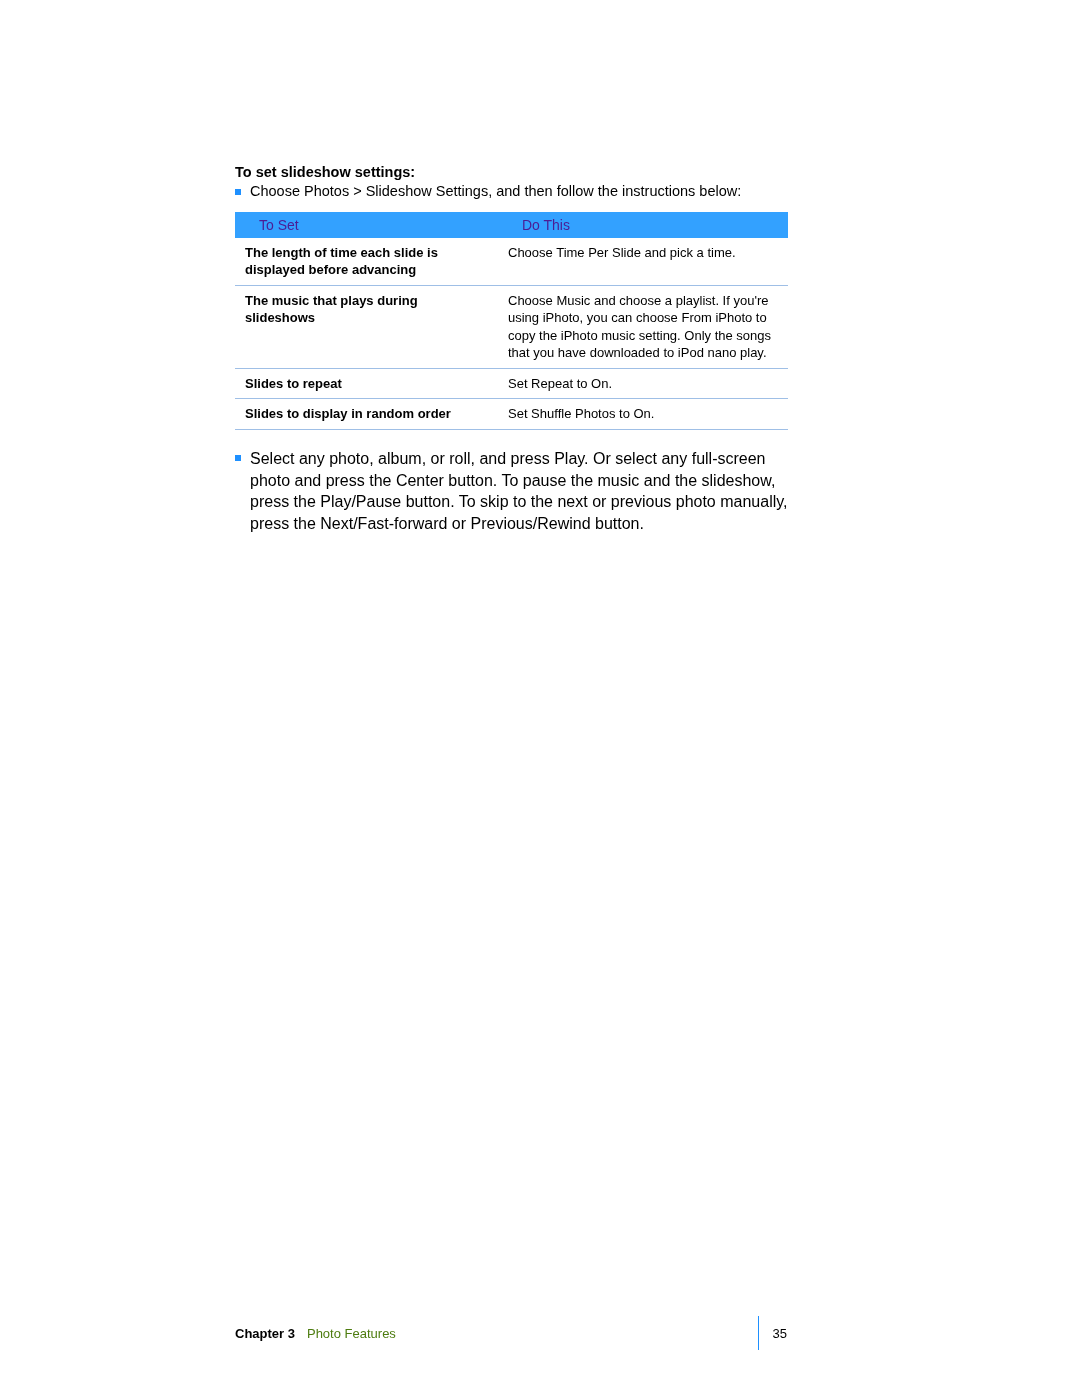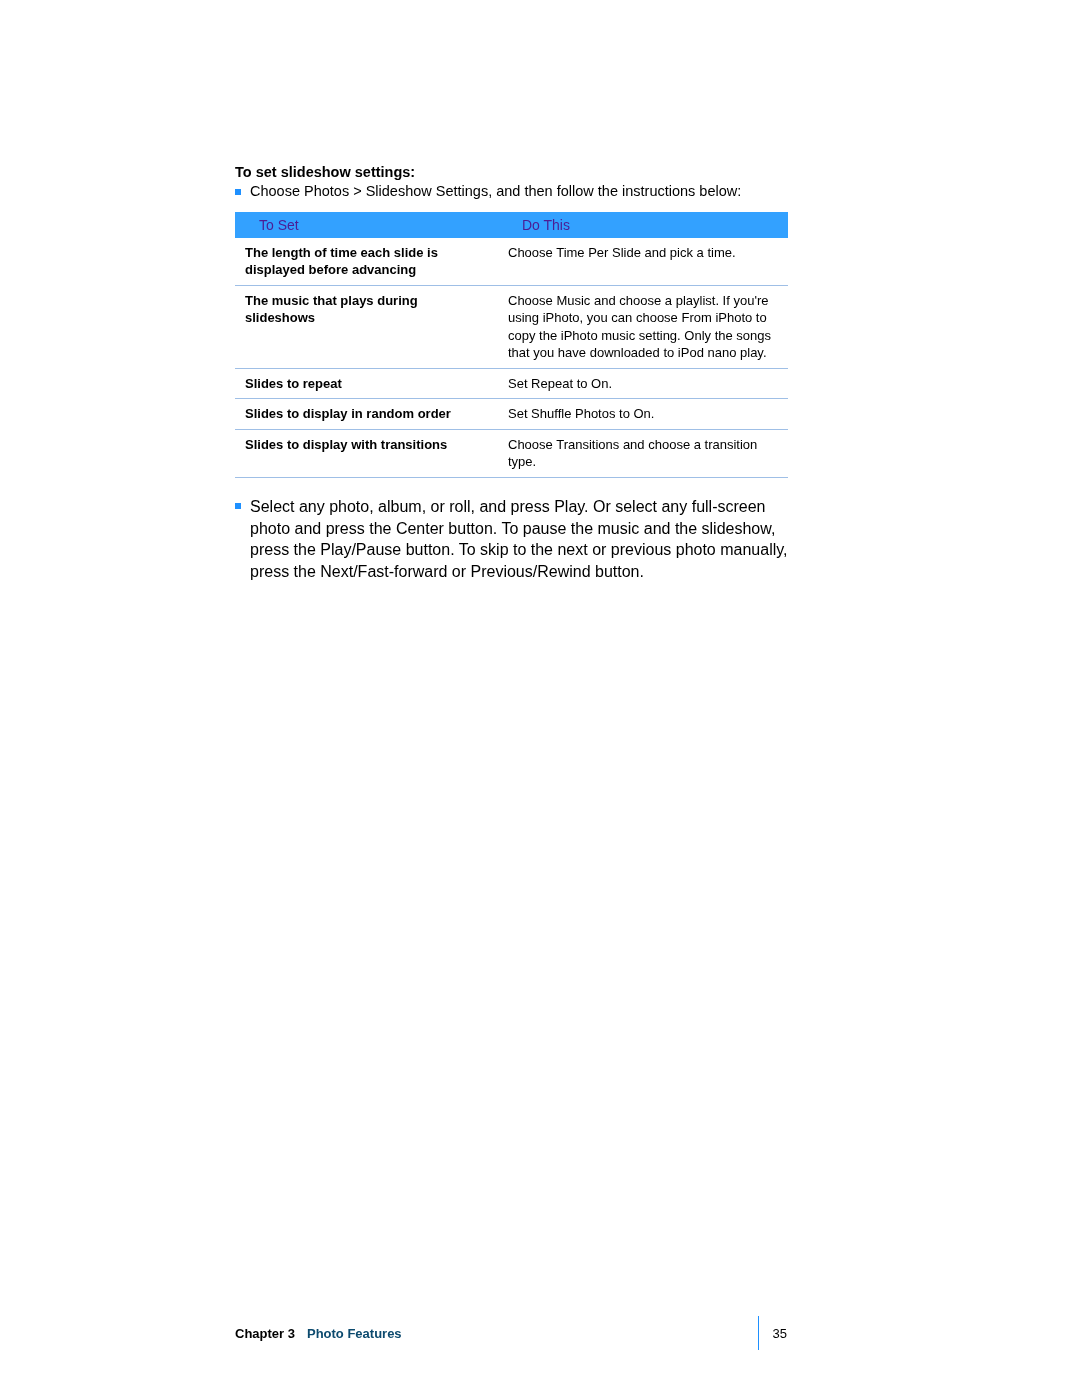--- a/index.html
+++ b/index.html
@@ -66,21 +66,21 @@
   .footer {
     position: absolute;
     left: 235px;
     right: 201px;
     bottom: 47px;
     display: flex;
     align-items: center;
     font-size: 13px;
   }
   .footer .chapter-label { font-weight: 700; margin-right: 12px; }
-  .footer .chapter-title { color: #0c4a6e; font-weight: bold; }
+  .footer .chapter-title { color: #4d7c0f; }
   .footer .page-no-wrap {
     margin-left: auto;
     display: flex;
     align-items: center;
   }
   .footer .vsep {
     width: 1px;
     height: 34px;
     background: #1e90ff;
     margin-right: 14px;
@@ -114,24 +114,20 @@
         <td>Choose Music and choose a playlist. If you're using iPhoto, you can choose From iPhoto to copy the iPhoto music setting. Only the songs that you have downloaded to iPod nano play.</td>
       </tr>
       <tr>
         <td class="col-set">Slides to repeat</td>
         <td>Set Repeat to On.</td>
       </tr>
       <tr>
         <td class="col-set">Slides to display in random order</td>
         <td>Set Shuffle Photos to On.</td>
       </tr>
-      <tr>
-        <td class="col-set">Slides to display with transitions</td>
-        <td>Choose Transitions and choose a transition type.</td>
-      </tr>
     </tbody>
   </table>
 
   <div class="bullet-line">
     <span class="bullet-square"></span>
     <span class="body-para">Select any photo, album, or roll, and press Play. Or select any full-screen photo and press the Center button. To pause the music and the slideshow, press the Play/Pause button. To skip to the next or previous photo manually, press the Next/Fast-forward or Previous/Rewind button.</span>
   </div>
 
   <div class="footer">
     <span class="chapter-label">Chapter 3</span>

